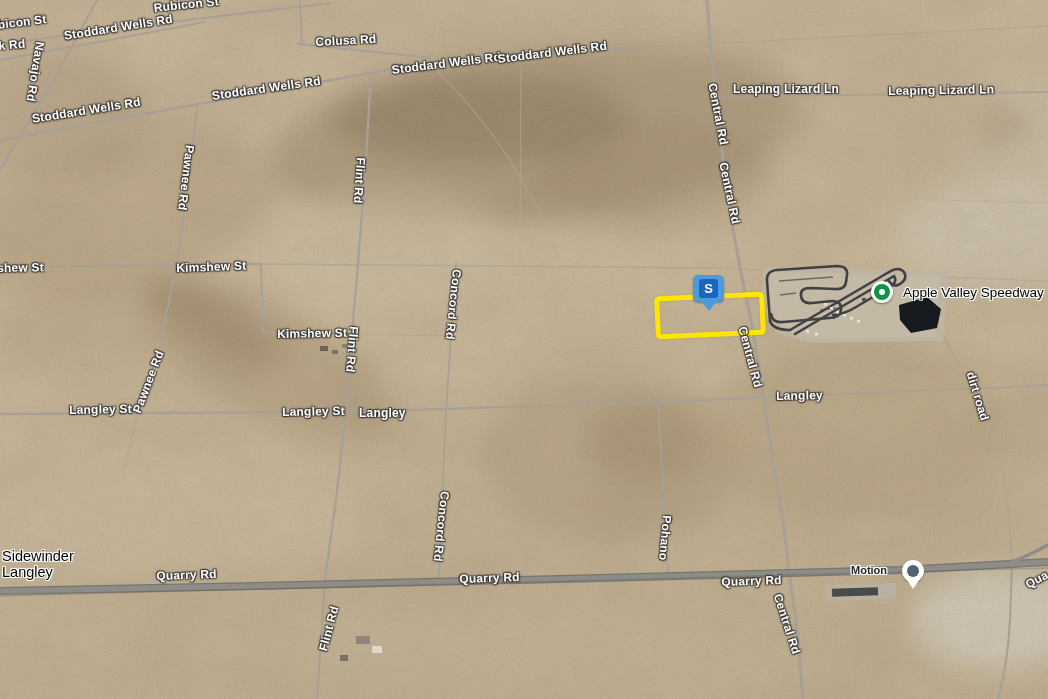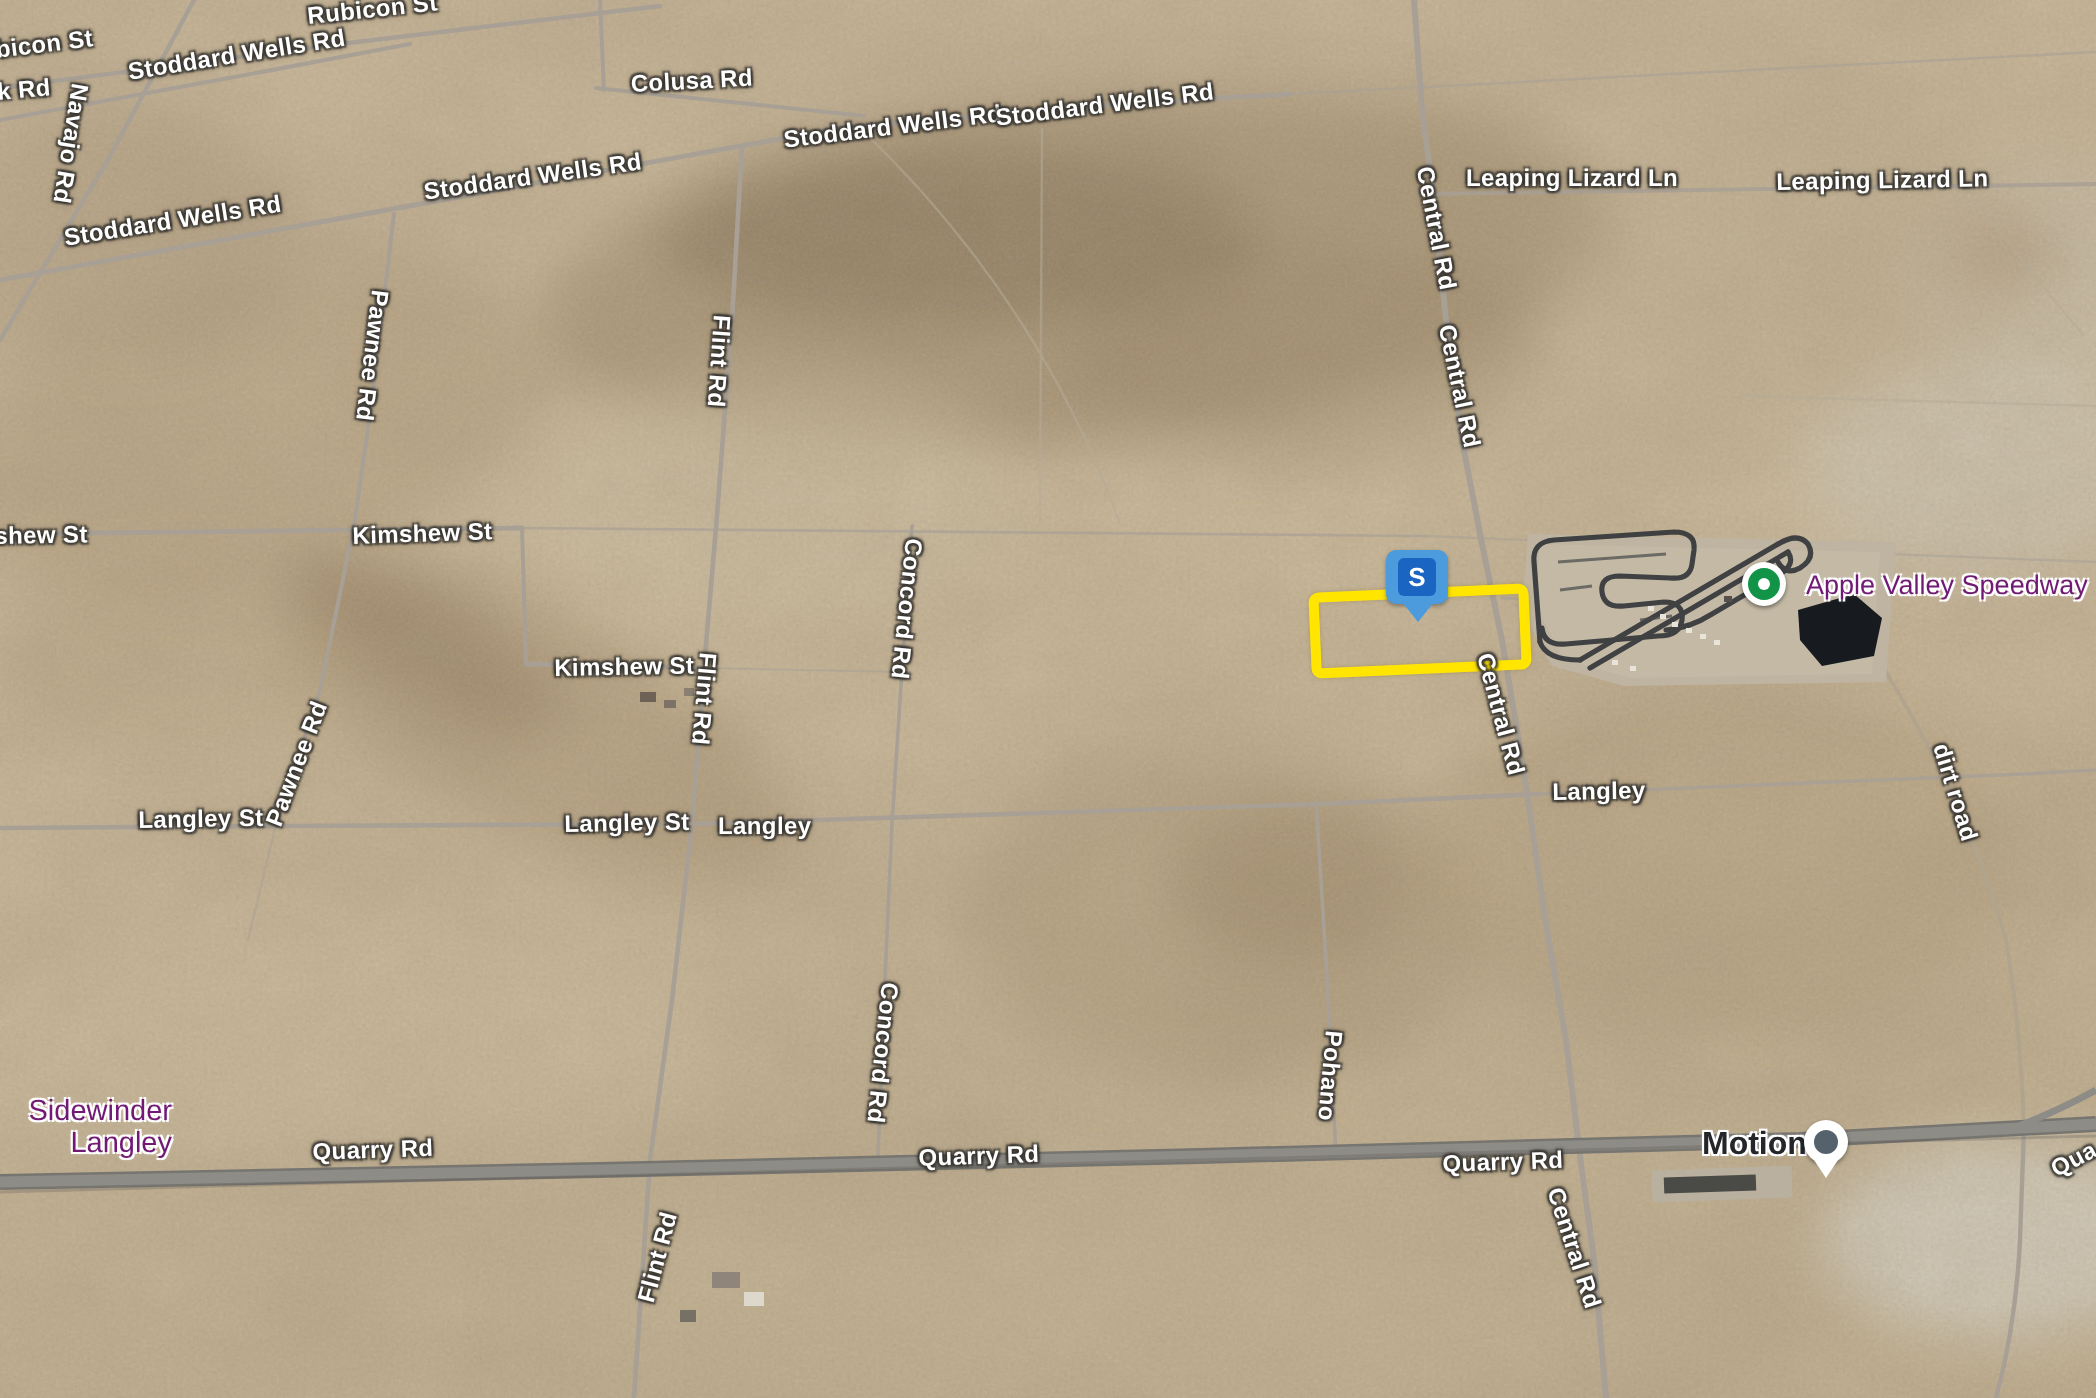--- a/index.html
+++ b/index.html
@@ -2,24 +2,24 @@
 <html><head>
 <meta charset="utf-8">
 <style>
   html,body{margin:0;padding:0;background:#222;}
   #stage{position:relative;width:1048px;height:699px;overflow:hidden;background:#c9b697;font-family:"Liberation Sans",sans-serif;}
   #terrain{position:absolute;left:0;top:0;}
   .rl{position:absolute;font-size:12px;font-weight:bold;color:#fff;white-space:nowrap;
       transform-origin:0 0;letter-spacing:.2px;
       text-shadow:-1px -1px 1px rgba(55,53,48,.85),1px -1px 1px rgba(55,53,48,.85),
                   -1px 1px 1px rgba(55,53,48,.85),1px 1px 1px rgba(55,53,48,.85),0 0 3px rgba(40,38,34,.6);}
-  .green-label{position:absolute;color:#701a75;font-size:13.5px;font-weight:normal;white-space:nowrap;
+  .green-label{position:absolute;color:#000000;font-size:13.5px;font-weight:normal;white-space:nowrap;
       text-shadow:-1px -1px 0 #fff,1px -1px 0 #fff,-1px 1px 0 #fff,1px 1px 0 #fff,0 0 2px #fff;}
-  .sidewinder{font-size:14.5px;text-align:right;line-height:1.08;width:84px;white-space:normal;}
-  .motion-label{position:absolute;color:#24262a;font-size:16px;font-weight:bold;
+  .sidewinder{font-size:14.5px;text-align:left;line-height:1.08;width:84px;white-space:normal;}
+  .motion-label{position:absolute;color:#24262a;font-size:11px;font-weight:bold;
       text-shadow:-1px -1px 0 #fff,1px -1px 0 #fff,-1px 1px 0 #fff,1px 1px 0 #fff,0 0 2px #fff;}
   
   .parcel{position:absolute;left:655px;top:294px;width:110px;height:43px;border:5px solid #FFE500;
       border-radius:5px;transform:rotate(-2.5deg);box-sizing:border-box;
       box-shadow:0 0 2px rgba(120,100,0,.35), inset 0 0 2px rgba(120,100,0,.3);}
   
   .s-pin{position:absolute;left:693px;top:275px;width:31px;height:27px;background:#4B9BDD;border-radius:5px;
       box-shadow:0 1px 2px rgba(0,0,0,.35);}
   .s-pin::after{content:"";position:absolute;left:50%;top:100%;margin-left:-8px;margin-top:-1px;
       border:8px solid transparent;border-top:10px solid #4B9BDD;}

